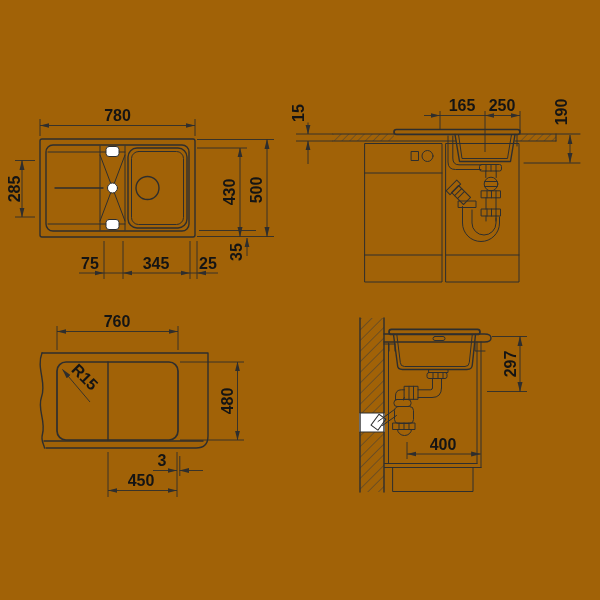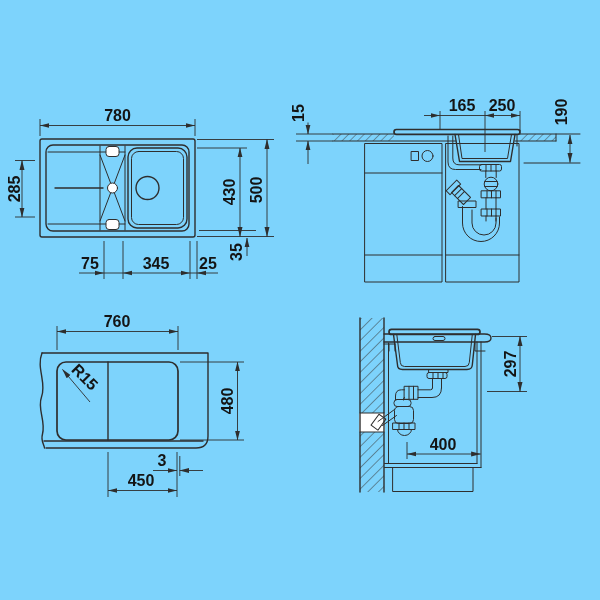--- a/index.html
+++ b/index.html
@@ -1,16 +1,16 @@
 <!DOCTYPE html>
 <html><head>
 <meta charset="utf-8">
 <style>
   html,body{margin:0;padding:0;background:#ffffff;}
-  .stage{position:relative;width:600px;height:600px;background:#7dd3fc;overflow:hidden;}
+  .stage{position:relative;width:600px;height:600px;background:#a16207;overflow:hidden;}
   svg{display:block;}
   .s{stroke:#2e2e2e;stroke-width:1.4;fill:none;stroke-linecap:round;stroke-linejoin:round;}
   .sb{stroke:#2e2e2e;stroke-width:1.7;fill:none;stroke-linecap:round;stroke-linejoin:round;}
   .t{stroke:#2e2e2e;stroke-width:1;fill:none;stroke-linecap:round;stroke-linejoin:round;}
   .d{stroke:#2e2e2e;stroke-width:0.9;fill:none;}
   .w{fill:#ffffff;}
   .lbl{font-family:"Liberation Sans",sans-serif;font-size:16px;font-weight:700;fill:#141414;}
 </style>
 </head>
 <body>

